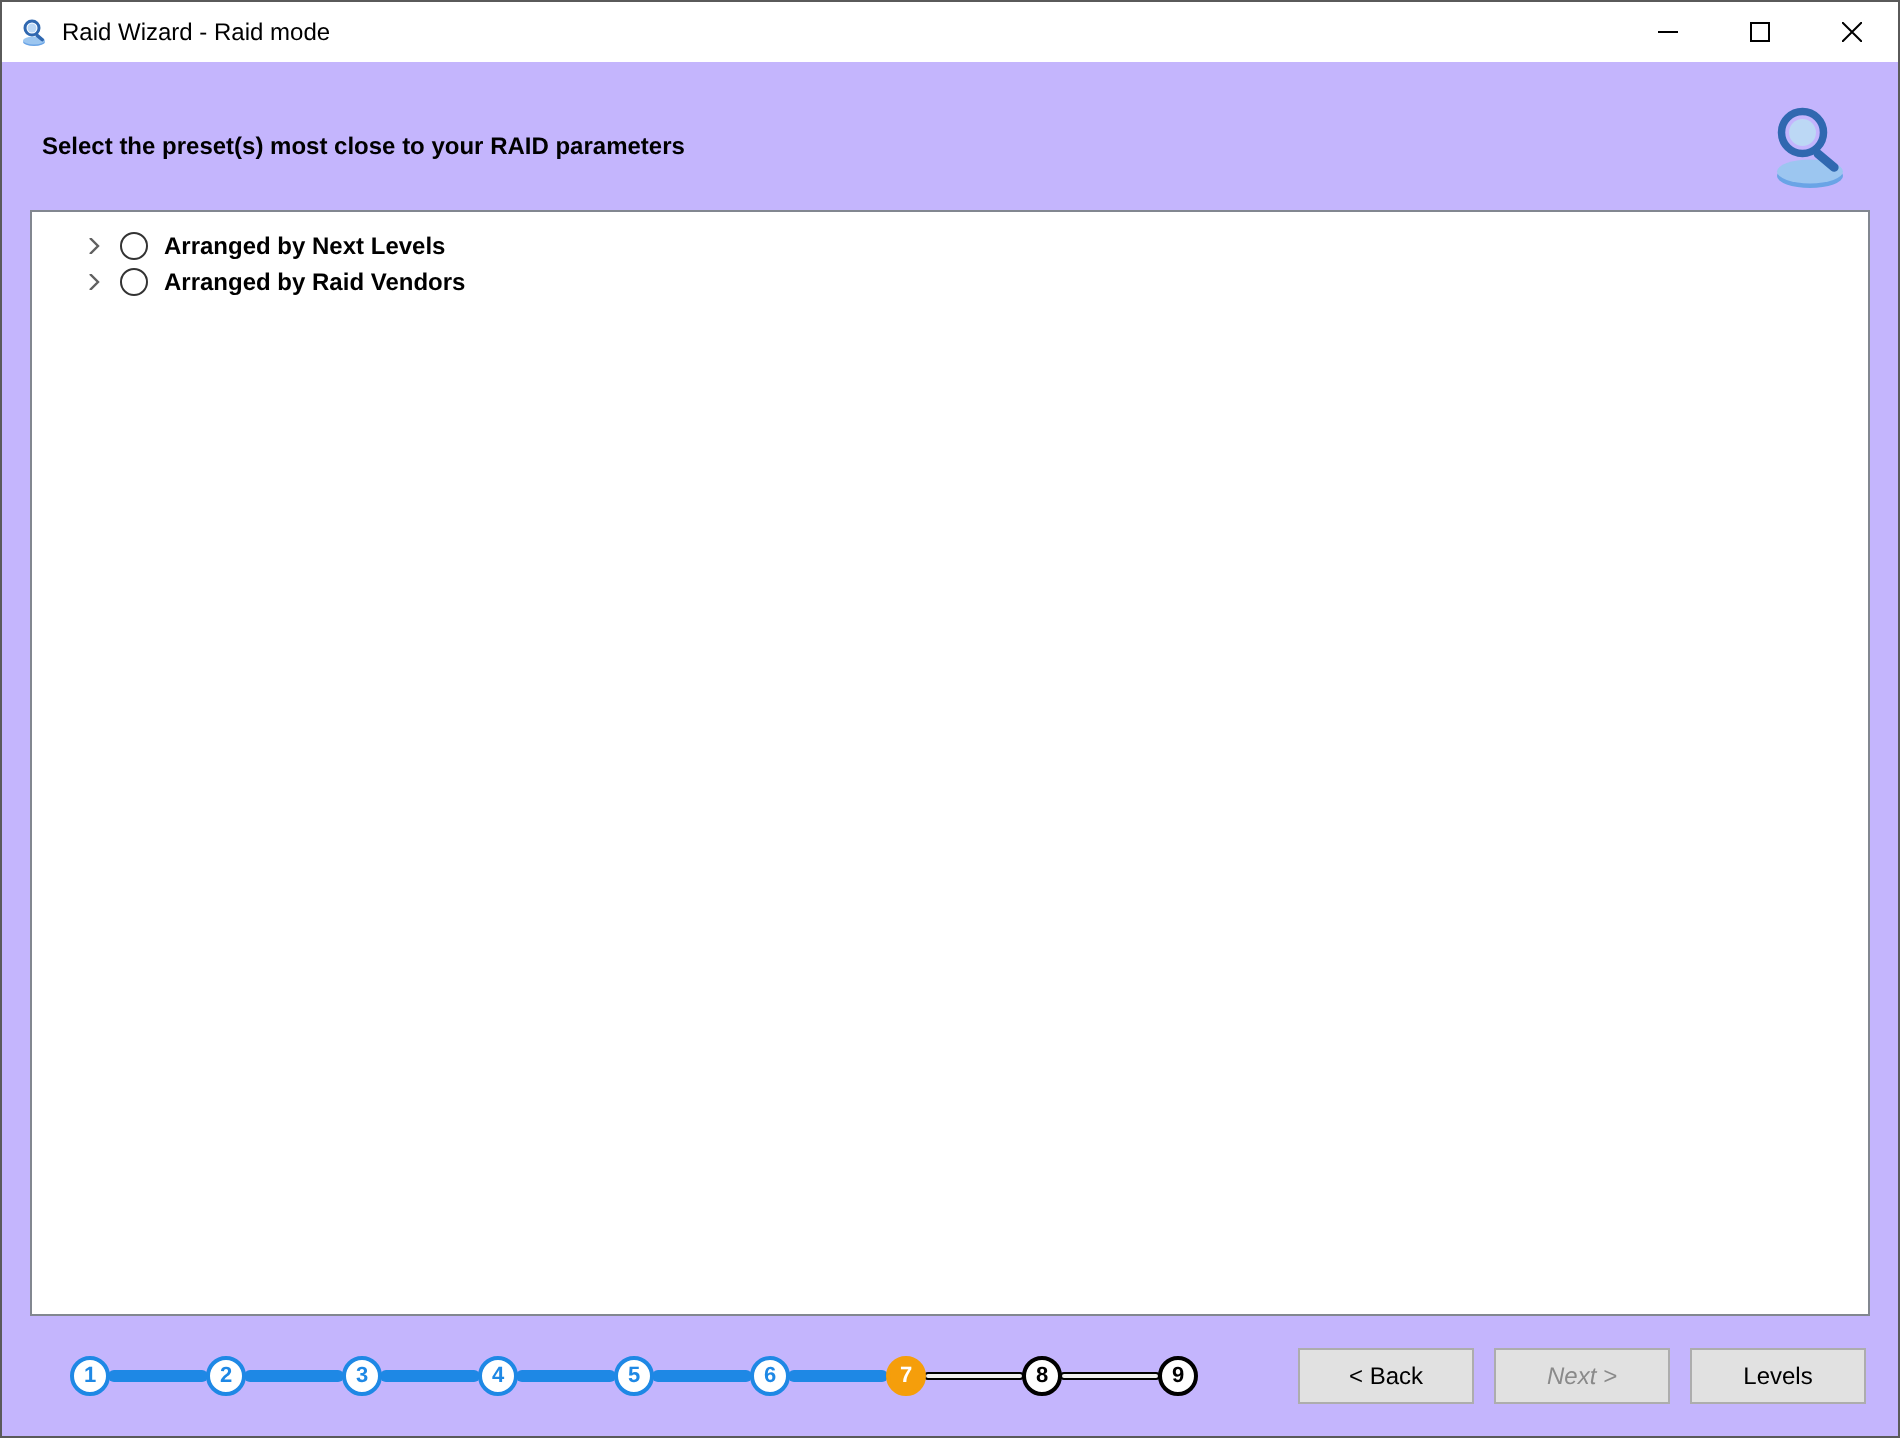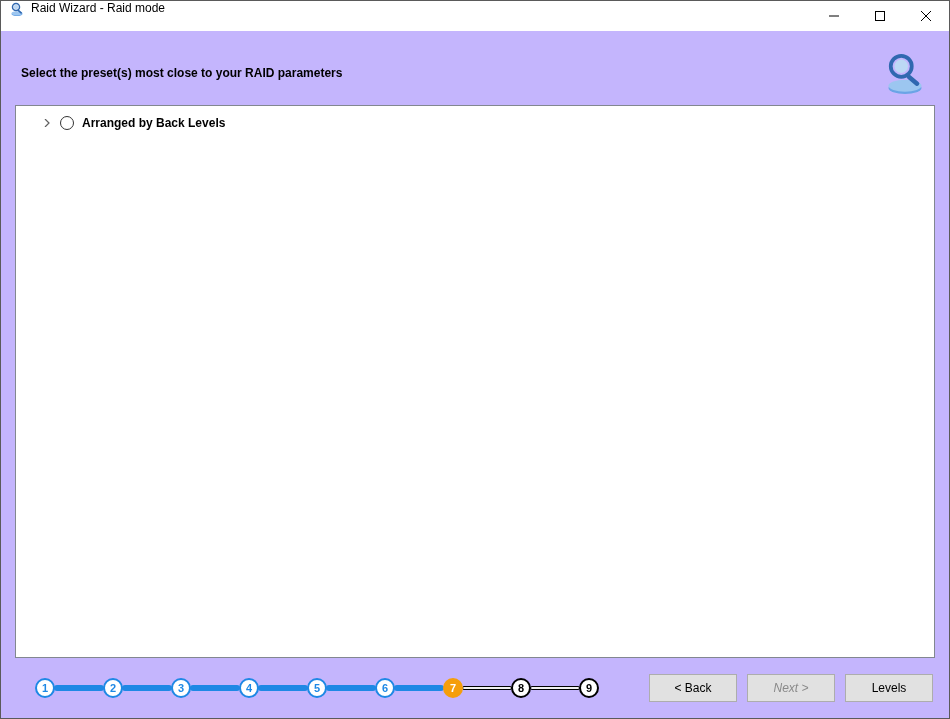--- a/index.html
+++ b/index.html
@@ -15,21 +15,21 @@
   .window {
     width: 950px; height: 719px;
     border: 1px solid #5a5a5a;
     background: #fff;
     display: flex; flex-direction: column;
     position: relative;
   }
   
   .titlebar {
     height: 30px;
-    display: flex; align-items: flex-start;
+    display: flex; align-items: center;
     background: #fff;
     user-select: none;
   }
   .titlebar .app-icon {
     width: 16px; height: 16px; margin: 0 6px 0 8px;
     flex: none;
   }
   .titlebar .title {
     flex: 1;
     color: #000;
@@ -218,23 +218,32 @@
     <div class="content-panel">
       <div class="tree">
 
         <div class="tree-row">
           <span class="chevron">
             <svg width="8" height="8" viewBox="0 0 8 8">
                 <path d="M2 0 L6 4 L2 8" fill="none" stroke="#606060" stroke-width="1.2"></path>
               </svg>
           </span>
           <span class="radio"></span>
-          <span class="label">Arranged by Back Levels</span>
+          <span class="label">Arranged by Next Levels</span>
         </div>
 
+        <div class="tree-row">
+          <span class="chevron">
+            <svg width="8" height="8" viewBox="0 0 8 8">
+                <path d="M2 0 L6 4 L2 8" fill="none" stroke="#606060" stroke-width="1.2"></path>
+              </svg>
+          </span>
+          <span class="radio"></span>
+          <span class="label">Arranged by Raid Vendors</span>
+        </div>
 
       </div>
     </div>
 
     <div class="bottom">
       <div class="steps-area">
         <div class="steps" id="steps-container">
 
         <div class="step-dot done">1</div>
             <div class="connector filled"></div>

